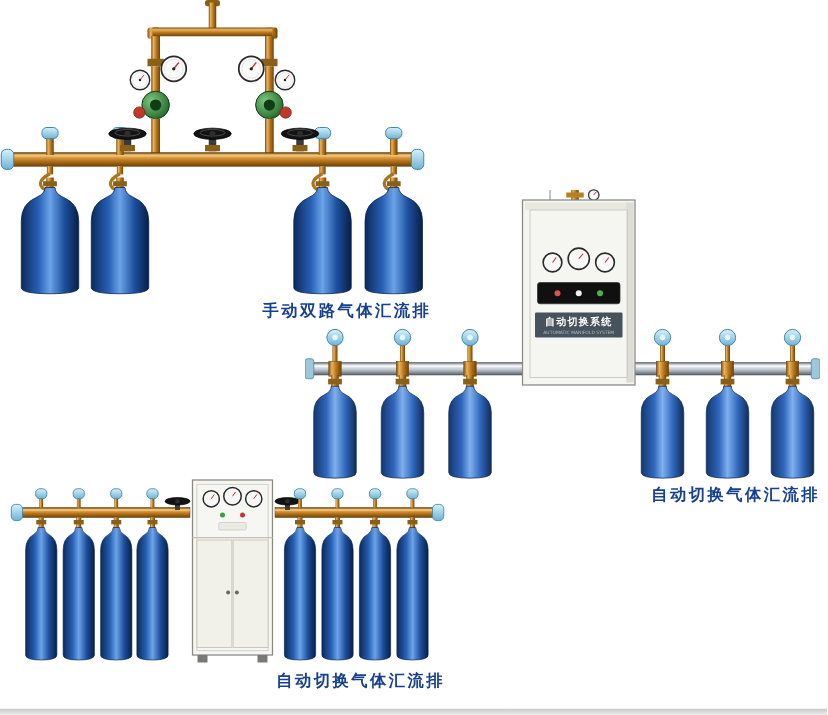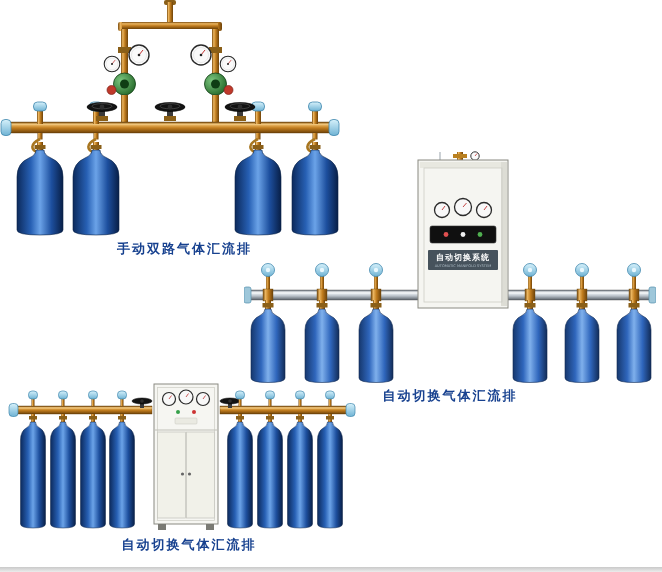--- a/index.html
+++ b/index.html
@@ -6,21 +6,21 @@
   .stage{
     position:relative;width:662px;height:572px;background:#ffffff;
     overflow:hidden;font-family:"DejaVu Sans","Liberation Sans",sans-serif;
   }
   .product{position:absolute;}
   #p1{left:0;top:8;width:345px;}
   #p2{left:244px;top:150px;width:412px;}
   #p3{left:8px;top:382px;width:348px;}
   .figure{display:block;}
   .caption{
-    text-align:center;font-weight:bold;font-size:13px;letter-spacing:2px;
+    text-align:right;font-weight:bold;font-size:13px;letter-spacing:2px;
     color:#17418f;margin-top:2px;white-space:nowrap;
   }
   #p1 .caption{padding-left:24px;}
   #p3 .caption{padding-left:14px;}
   .bottom-strip{
     position:absolute;left:0;right:0;bottom:0;height:5px;
     background:linear-gradient(to bottom,#c9c9c9,#ececec);
   }
   svg{display:block;}
 </style>

